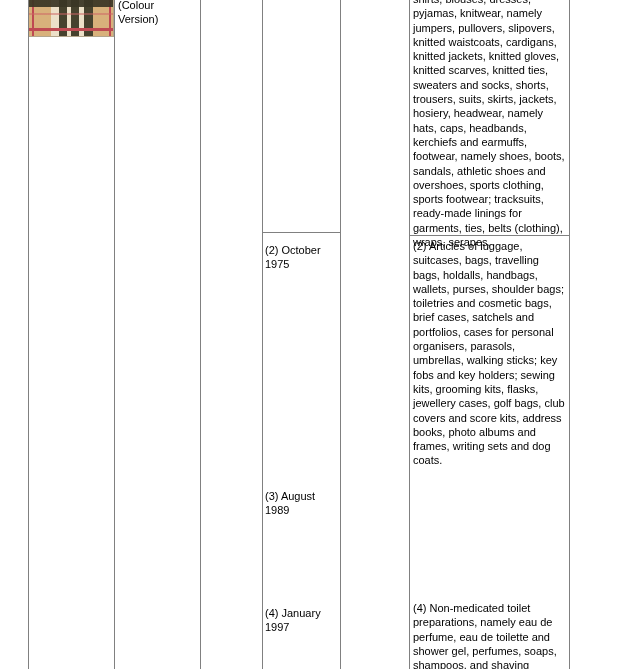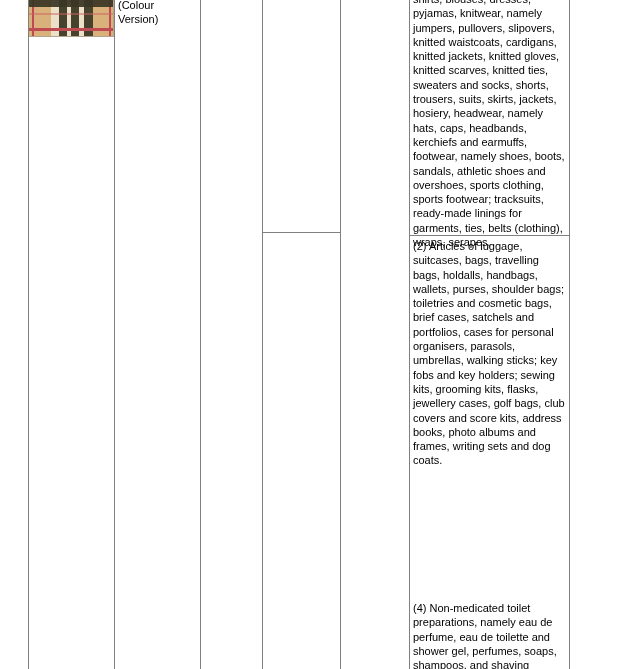--- a/index.html
+++ b/index.html
@@ -82,18 +82,21 @@
 
   <div class="hline" style="left:262px; top:232px; width:78px"></div>
   <div class="hline" style="left:409px; top:235px; width:160px"></div>
 
   <div class="check-img"></div>
 
   <div class="txt colour-version">(Colour Version)</div>
 
   <div class="txt goods-1">shirts, blouses, dresses, pyjamas, knitwear, namely jumpers, pullovers, slipovers, knitted waistcoats, cardigans, knitted jackets, knitted gloves, knitted scarves, knitted ties, sweaters and socks, shorts, trousers, suits, skirts, jackets, hosiery, headwear, namely hats, caps, headbands, kerchiefs and earmuffs, footwear, namely shoes, boots, sandals, athletic shoes and overshoes, sports clothing, sports footwear; tracksuits, ready-made linings for garments, ties, belts (clothing), wraps, serapes,</div>
 
+  <div class="txt date-2">(2) October 1975</div>
   <div class="txt goods-2">(2) Articles of luggage, suitcases, bags, travelling bags, holdalls, handbags, wallets, purses, shoulder bags; toiletries and cosmetic bags, brief cases, satchels and portfolios, cases for personal organisers, parasols, umbrellas, walking sticks; key fobs and key holders; sewing kits, grooming kits, flasks, jewellery cases, golf bags, club covers and score kits, address books, photo albums and frames, writing sets and dog coats.</div>
 
+  <div class="txt date-3">(3) August 1989</div>
 
+  <div class="txt date-4">(4) January 1997</div>
   <div class="txt goods-4">(4) Non-medicated toilet preparations, namely eau de perfume, eau de toilette and shower gel, perfumes, soaps, shampoos, and shaving</div>
 
 </div>
 
 </body></html>

